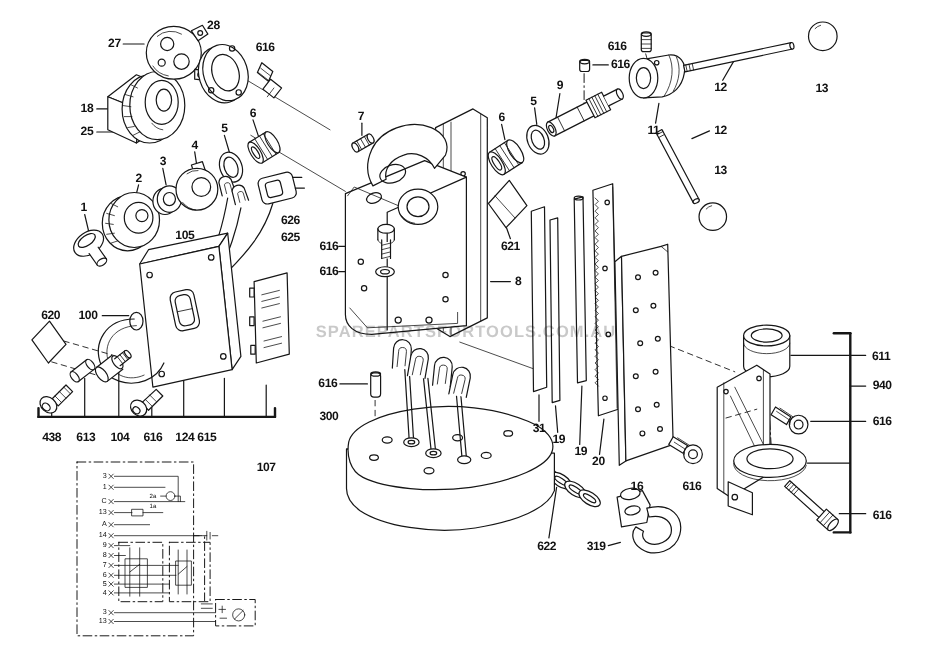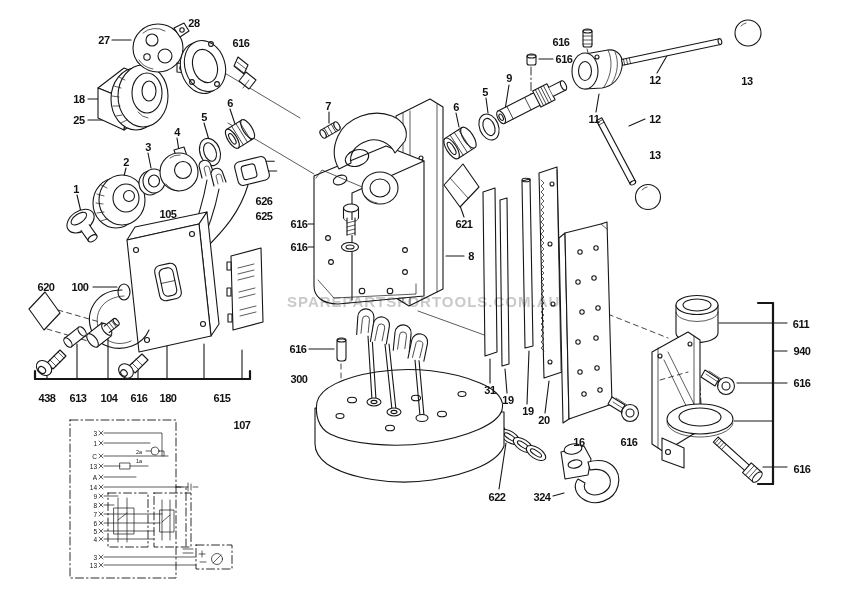--- a/index.html
+++ b/index.html
@@ -540,22 +540,22 @@
       <span class="callout" style="left: 76px; top: 189px;">1</span>
       <span class="callout" style="left: 168px; top: 214px;">105</span>
       <span class="callout" style="left: 264px; top: 201px;">626</span>
       <span class="callout" style="left: 264px; top: 216px;">625</span>
       <span class="callout" style="left: 46px; top: 287px;">620</span>
       <span class="callout" style="left: 80px; top: 287px;">100</span>
       <span class="callout" style="left: 47px; top: 398px;">438</span>
       <span class="callout" style="left: 78px; top: 398px;">613</span>
       <span class="callout" style="left: 109px; top: 398px;">104</span>
       <span class="callout" style="left: 139px; top: 398px;">616</span>
-      <span class="callout" style="left: 168px; top: 398px;">180</span>
-      <span class="callout" style="left: 222px; top: 398px;">615</span>
+      <span class="callout" style="left: 168px; top: 398px;">124</span>
+      <span class="callout" style="left: 188px; top: 398px;">615</span>
       <span class="callout" style="left: 242px; top: 398px; margin-top: 27px;">107</span>
       <span class="callout" style="left: 328px; top: 106px;">7</span>
       <span class="callout" style="left: 299px; top: 224px;">616</span>
       <span class="callout" style="left: 299px; top: 247px;">616</span>
       <span class="callout" style="left: 464px; top: 224px;">621</span>
       <span class="callout" style="left: 471px; top: 256px;">8</span>
       <span class="callout" style="left: 456px; top: 107px;">6</span>
       <span class="callout" style="left: 485px; top: 92px;">5</span>
       <span class="callout" style="left: 509px; top: 78px;">9</span>
       <span class="callout" style="left: 561px; top: 42px;">616</span>
@@ -567,21 +567,21 @@
       <span class="callout" style="left: 655px; top: 155px;">13</span>
       <span class="callout" style="left: 298px; top: 349px;">616</span>
       <span class="callout" style="left: 299px; top: 379px;">300</span>
       <span class="callout" style="left: 490px; top: 390px;">31</span>
       <span class="callout" style="left: 508px; top: 400px;">19</span>
       <span class="callout" style="left: 528px; top: 411px;">19</span>
       <span class="callout" style="left: 544px; top: 420px;">20</span>
       <span class="callout" style="left: 579px; top: 442px;">16</span>
       <span class="callout" style="left: 629px; top: 442px;">616</span>
       <span class="callout" style="left: 497px; top: 497px;">622</span>
-      <span class="callout" style="left: 542px; top: 497px;">324</span>
+      <span class="callout" style="left: 542px; top: 497px;">319</span>
       <span class="callout" style="left: 801px; top: 324px;">611</span>
       <span class="callout" style="left: 802px; top: 351px;">940</span>
       <span class="callout" style="left: 802px; top: 383px;">616</span>
       <span class="callout" style="left: 802px; top: 469px;">616</span>
       <span class="wlabel" style="left: 97px; top: 433px;">3</span>
       <span class="wlabel" style="left: 97px; top: 443px;">1</span>
       <span class="wlabel" style="left: 97px; top: 456px;">C</span>
       <span class="wlabel" style="left: 97px; top: 466px;">13</span>
       <span class="wlabel" style="left: 97px; top: 477px;">A</span>
       <span class="wlabel" style="left: 97px; top: 487px;">14</span>

